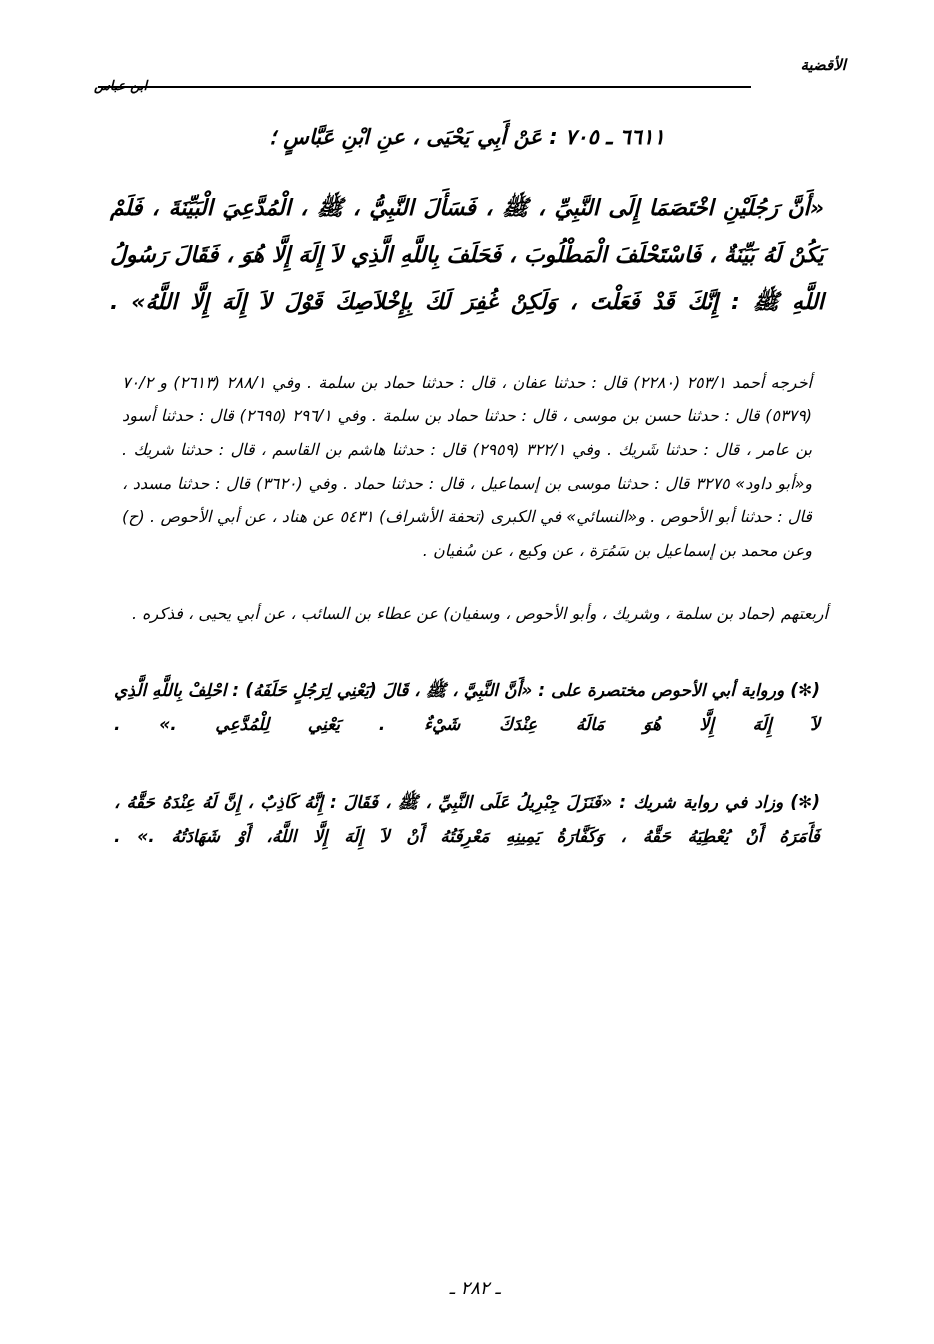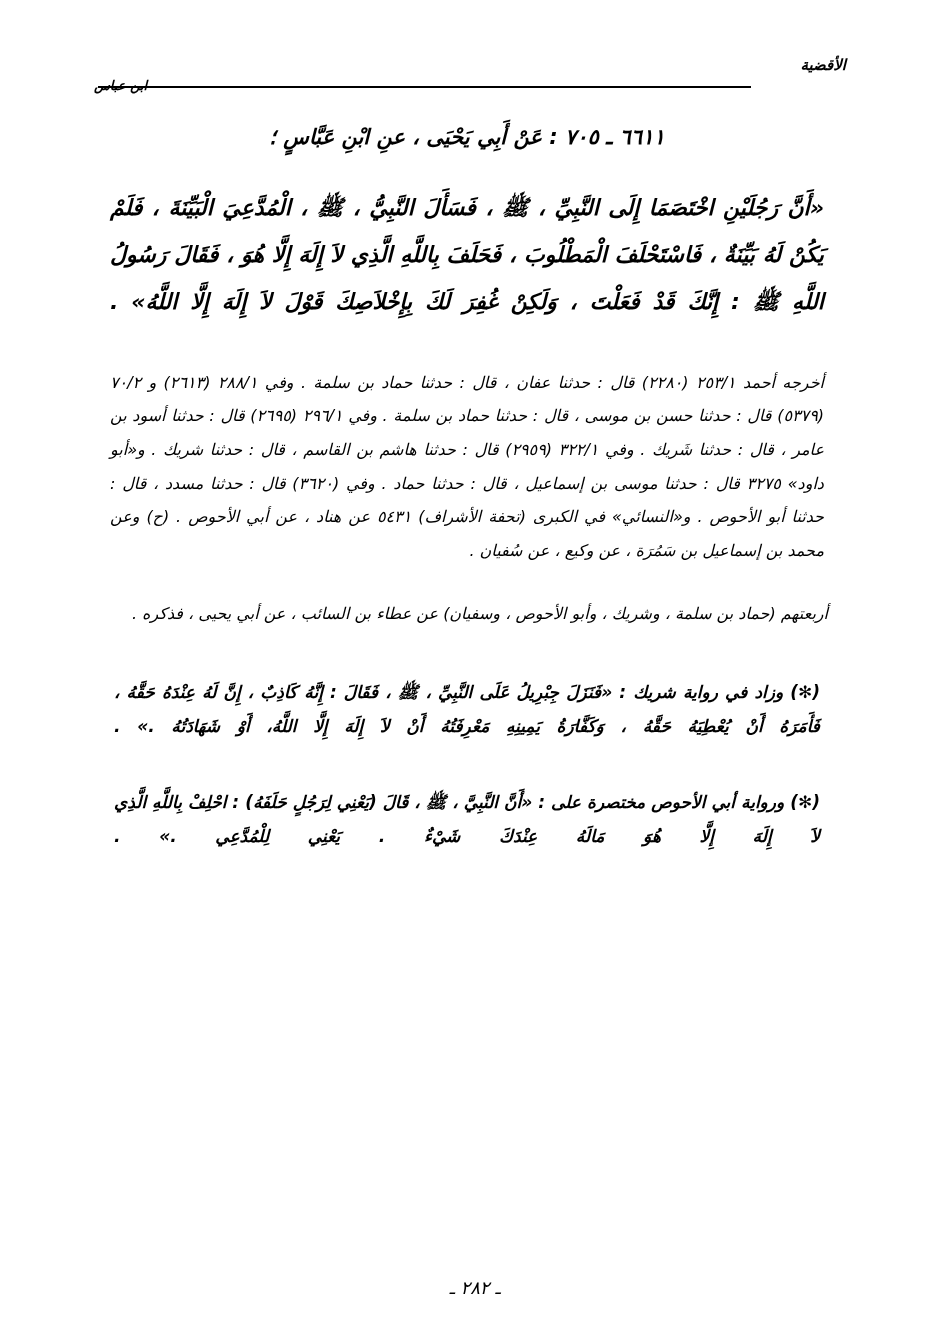--- a/index.html
+++ b/index.html
@@ -69,21 +69,21 @@
   }
   .takhrij {
     margin-top: 40px;
     font-size: 16px;
     line-height: 2.1;
     text-align: justify;
     text-align-last: right;
     padding: 0 18px;
   }
   .takhrij p {
-    margin: 4px;
+    margin: 16px;
   }
   .arbaatuhum {
     margin-top: 30px;
     font-size: 16px;
     line-height: 2.1;
     text-align: justify;
     text-align-last: right;
     padding: 0 18px;
   }
   .note {
@@ -124,19 +124,19 @@
   <div class="isnad-line">٦٦١١ ـ ٧٠٥ : عَنْ أَبِي يَحْيَى ، عنِ ابْنِ عَبَّاسٍ ؛</div>
 
   <div class="hadith-text">«أَنَّ رَجُلَيْنِ اخْتَصَمَا إِلَى النَّبِيِّ ، ﷺ ، فَسَأَلَ النَّبِيُّ ، ﷺ ، الْمُدَّعِيَ الْبَيِّنَةَ ، فَلَمْ يَكُنْ لَهُ بَيِّنَةٌ ، فَاسْتَحْلَفَ الْمَطْلُوبَ ، فَحَلَفَ بِاللَّهِ الَّذِي لاَ إِلَهَ إِلَّا هُوَ ، فَقَالَ رَسُولُ اللَّهِ ﷺ : إِنَّكَ قَدْ فَعَلْتَ ، وَلَكِنْ غُفِرَ لَكَ بِإِخْلاَصِكَ قَوْلَ لاَ إِلَهَ إِلَّا اللَّهُ» .</div>
 
   <div class="takhrij">
     <p>أخرجه أحمد ٢٥٣/١ (٢٢٨٠) قال : حدثنا عفان ، قال : حدثنا حماد بن سلمة . وفي ٢٨٨/١ (٢٦١٣) و ٧٠/٢ (٥٣٧٩) قال : حدثنا حسن بن موسى ، قال : حدثنا حماد بن سلمة . وفي ٢٩٦/١ (٢٦٩٥) قال : حدثنا أسود بن عامر ، قال : حدثنا شَريك . وفي ٣٢٢/١ (٢٩٥٩) قال : حدثنا هاشم بن القاسم ، قال : حدثنا شريك . و«أبو داود» ٣٢٧٥ قال : حدثنا موسى بن إسماعيل ، قال : حدثنا حماد . وفي (٣٦٢٠) قال : حدثنا مسدد ، قال : حدثنا أبو الأحوص . و«النسائي» في الكبرى (تحفة الأشراف) ٥٤٣١ عن هناد ، عن أبي الأحوص . (ح) وعن محمد بن إسماعيل بن سَمُرَة ، عن وكيع ، عن سُفيان .</p>
   </div>
 
   <div class="arbaatuhum">أربعتهم (حماد بن سلمة ، وشريك ، وأبو الأحوص ، وسفيان) عن عطاء بن السائب ، عن أبي يحيى ، فذكره .</div>
 
+  <div class="note note-2">(✻) ورواية أبي الأحوص مختصرة على : «أَنَّ النَّبِيَّ ، ﷺ ، قَالَ (يَعْنِي لِرَجُلٍ حَلَفَهُ) : احْلِفْ بِاللَّهِ الَّذِي لاَ إِلَهَ إِلَّا هُوَ مَالَهُ عِنْدَكَ شَيْءٌ . يَعْنِي لِلْمُدَّعِي .» .</div>
+
   <div class="note">(✻) وزاد في رواية شريك : «فَنَزَلَ جِبْرِيلُ عَلَى النَّبِيِّ ، ﷺ ، فَقَالَ : إِنَّهُ كَاذِبٌ ، إِنَّ لَهُ عِنْدَهُ حَقَّهُ ، فَأَمَرَهُ أَنْ يُعْطِيَهُ حَقَّهُ ، وَكَفَّارَةُ يَمِينِهِ مَعْرِفَتُهُ أَنْ لاَ إِلَهَ إِلَّا اللَّهُ، أَوْ شَهَادَتُهُ .» .</div>
-
-  <div class="note note-2">(✻) ورواية أبي الأحوص مختصرة على : «أَنَّ النَّبِيَّ ، ﷺ ، قَالَ (يَعْنِي لِرَجُلٍ حَلَفَهُ) : احْلِفْ بِاللَّهِ الَّذِي لاَ إِلَهَ إِلَّا هُوَ مَالَهُ عِنْدَكَ شَيْءٌ . يَعْنِي لِلْمُدَّعِي .» .</div>
 
   <div class="footer">ـ ٢٨٢ ـ</div>
 
 </div>
 
 </body></html>

